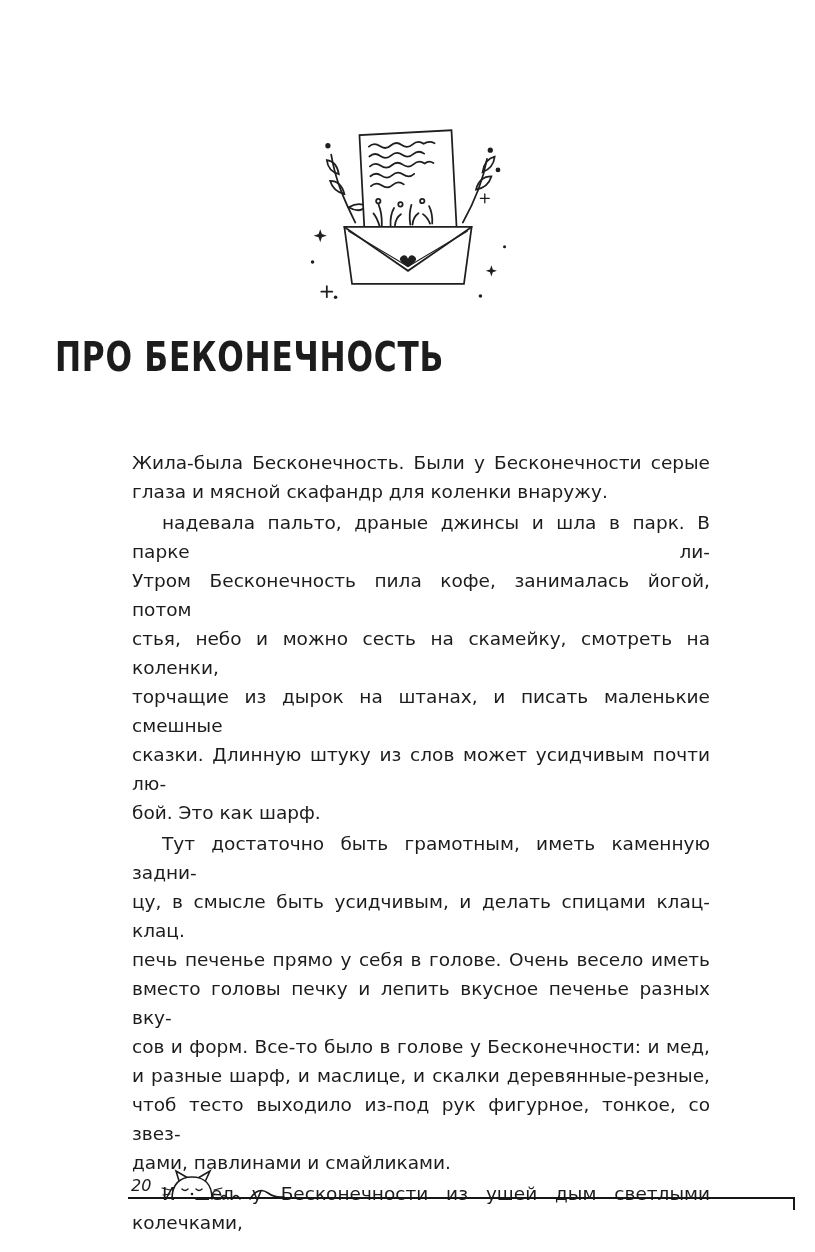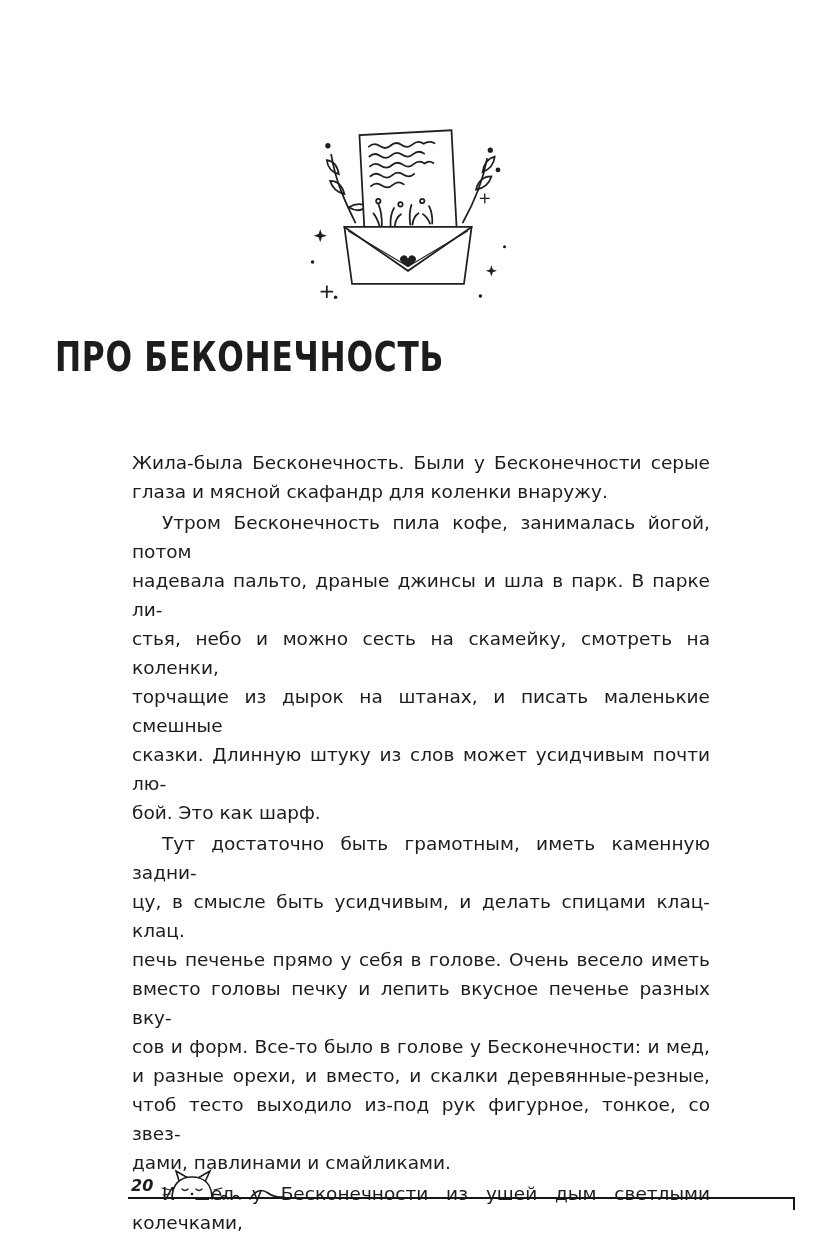--- a/index.html
+++ b/index.html
@@ -48,21 +48,21 @@
   .para { margin:2px; }
   .para .line { text-align:justify; text-align-last:justify; }
   .para .line.last { text-align-last:auto; }
   .para.indent .line:first-child { text-indent:30px; }
 
   
   .page-number {
     position:absolute;
     left:131px; top:1176px;
     font-size:16px;
-    font-weight:bold;
+    font-weight:normal;
     font-style:italic;
   }
   .footer-rule {
     position:absolute;
     left:128px; top:1197px;
     width:667px; height:0;
     border-top:2px solid #161616;
   }
   .footer-rule-tick {
     position:absolute;
@@ -139,34 +139,34 @@
   <h1 class="chapter-title">
     <span>ПРО БЕКОНЕЧНОСТЬ</span>
   </h1>
 
   <div class="body-text">
     <div class="para">
         <div class="line">Жила-была Бесконечность. Были у Бесконечности серые</div>
         <div class="line last">глаза и мясной скафандр для коленки внаружу.</div>
       </div>
     <div class="para indent">
+        <div class="line">надевала пальто, драные джинсы и шла в парк. В парке ли-</div>
         <div class="line">Утром Бесконечность пила кофе, занималась йогой, потом</div>
-        <div class="line">надевала пальто, драные джинсы и шла в парк. В парке ли-</div>
         <div class="line">стья, небо и можно сесть на скамейку, смотреть на коленки,</div>
         <div class="line">торчащие из дырок на штанах, и писать маленькие смешные</div>
         <div class="line">сказки. Длинную штуку из слов может усидчивым почти лю-</div>
         <div class="line last">бой. Это как шарф.</div>
       </div>
     <div class="para indent">
         <div class="line">Тут достаточно быть грамотным, иметь каменную задни-</div>
         <div class="line">цу, в смысле быть усидчивым, и делать спицами клац-клац.</div>
         <div class="line">печь печенье прямо у себя в голове. Очень весело иметь</div>
         <div class="line">вместо головы печку и лепить вкусное печенье разных вку-</div>
         <div class="line">сов и форм. Все-то было в голове у Бесконечности: и мед,</div>
-        <div class="line">и разные орехи, и вместо, и скалки деревянные-резные,</div>
+        <div class="line">и разные шарф, и маслице, и скалки деревянные-резные,</div>
         <div class="line">чтоб тесто выходило из-под рук фигурное, тонкое, со звез-</div>
         <div class="line last">дами, павлинами и смайликами.</div>
       </div>
     <div class="para indent">
         <div class="line">И шел у Бесконечности из ушей дым светлыми колечками,</div>
       </div>
 
   </div>
 
   <div class="page-number">20</div>

